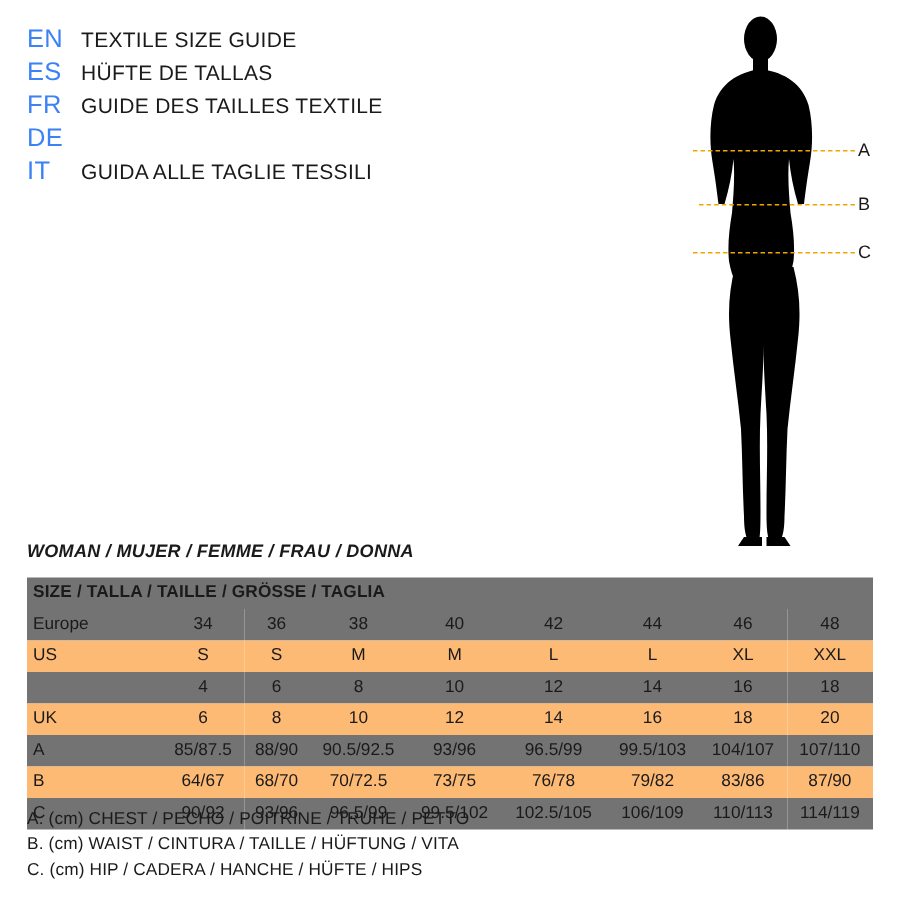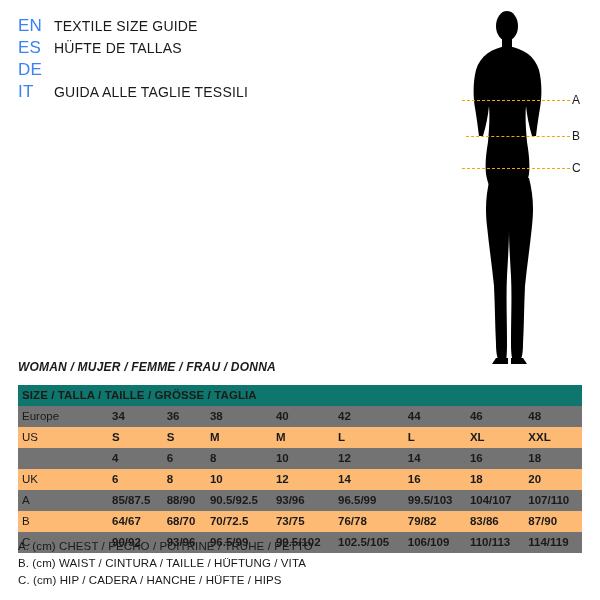--- a/index.html
+++ b/index.html
@@ -93,39 +93,39 @@
     width: 564px;
     font-size: 11.5px;
     color: #1a1a1a;
   }
   table.size-table td {
     padding: 2px 4px;
     height: 17px;
     line-height: 13px;
   }
   tr.head-row td {
-    background: #0f766e;
+    background: #737373;
     font-weight: bold;
     font-size: 11.5px;
     letter-spacing: 0.1px;
     margin-top: 43px;
   }
   tr.shade td {
     background: #fdba74;
   }
   tr.plain td {
     background: #737373;
   }
   td.label-col {
     text-align: left;
     padding-left: 4px;
     width: 82px;
   }
   td.val {
-    font-weight: bold;
+    text-align: center;
   }
 
   
   .legend {
     position: absolute;
     left: 18px;
     top: 540px;
     width: 560px;
   }
   .legend-row {
@@ -142,20 +142,24 @@
 <div class="page">
 
   <div class="lang-block">
     <div class="lang-row">
       <span class="lang-code">EN</span>
       <span class="lang-text">TEXTILE SIZE GUIDE</span>
     </div>
     <div class="lang-row">
       <span class="lang-code">ES</span>
       <span class="lang-text">HÜFTE DE TALLAS</span>
+    </div>
+    <div class="lang-row">
+      <span class="lang-code">FR</span>
+      <span class="lang-text">GUIDE DES TAILLES TEXTILE</span>
     </div>
     <div class="lang-row">
       <span class="lang-code">DE</span>
     </div>
     <div class="lang-row">
       <span class="lang-code">IT</span>
       <span class="lang-text">GUIDA ALLE TAGLIE TESSILI</span>
     </div>
   </div>
 

